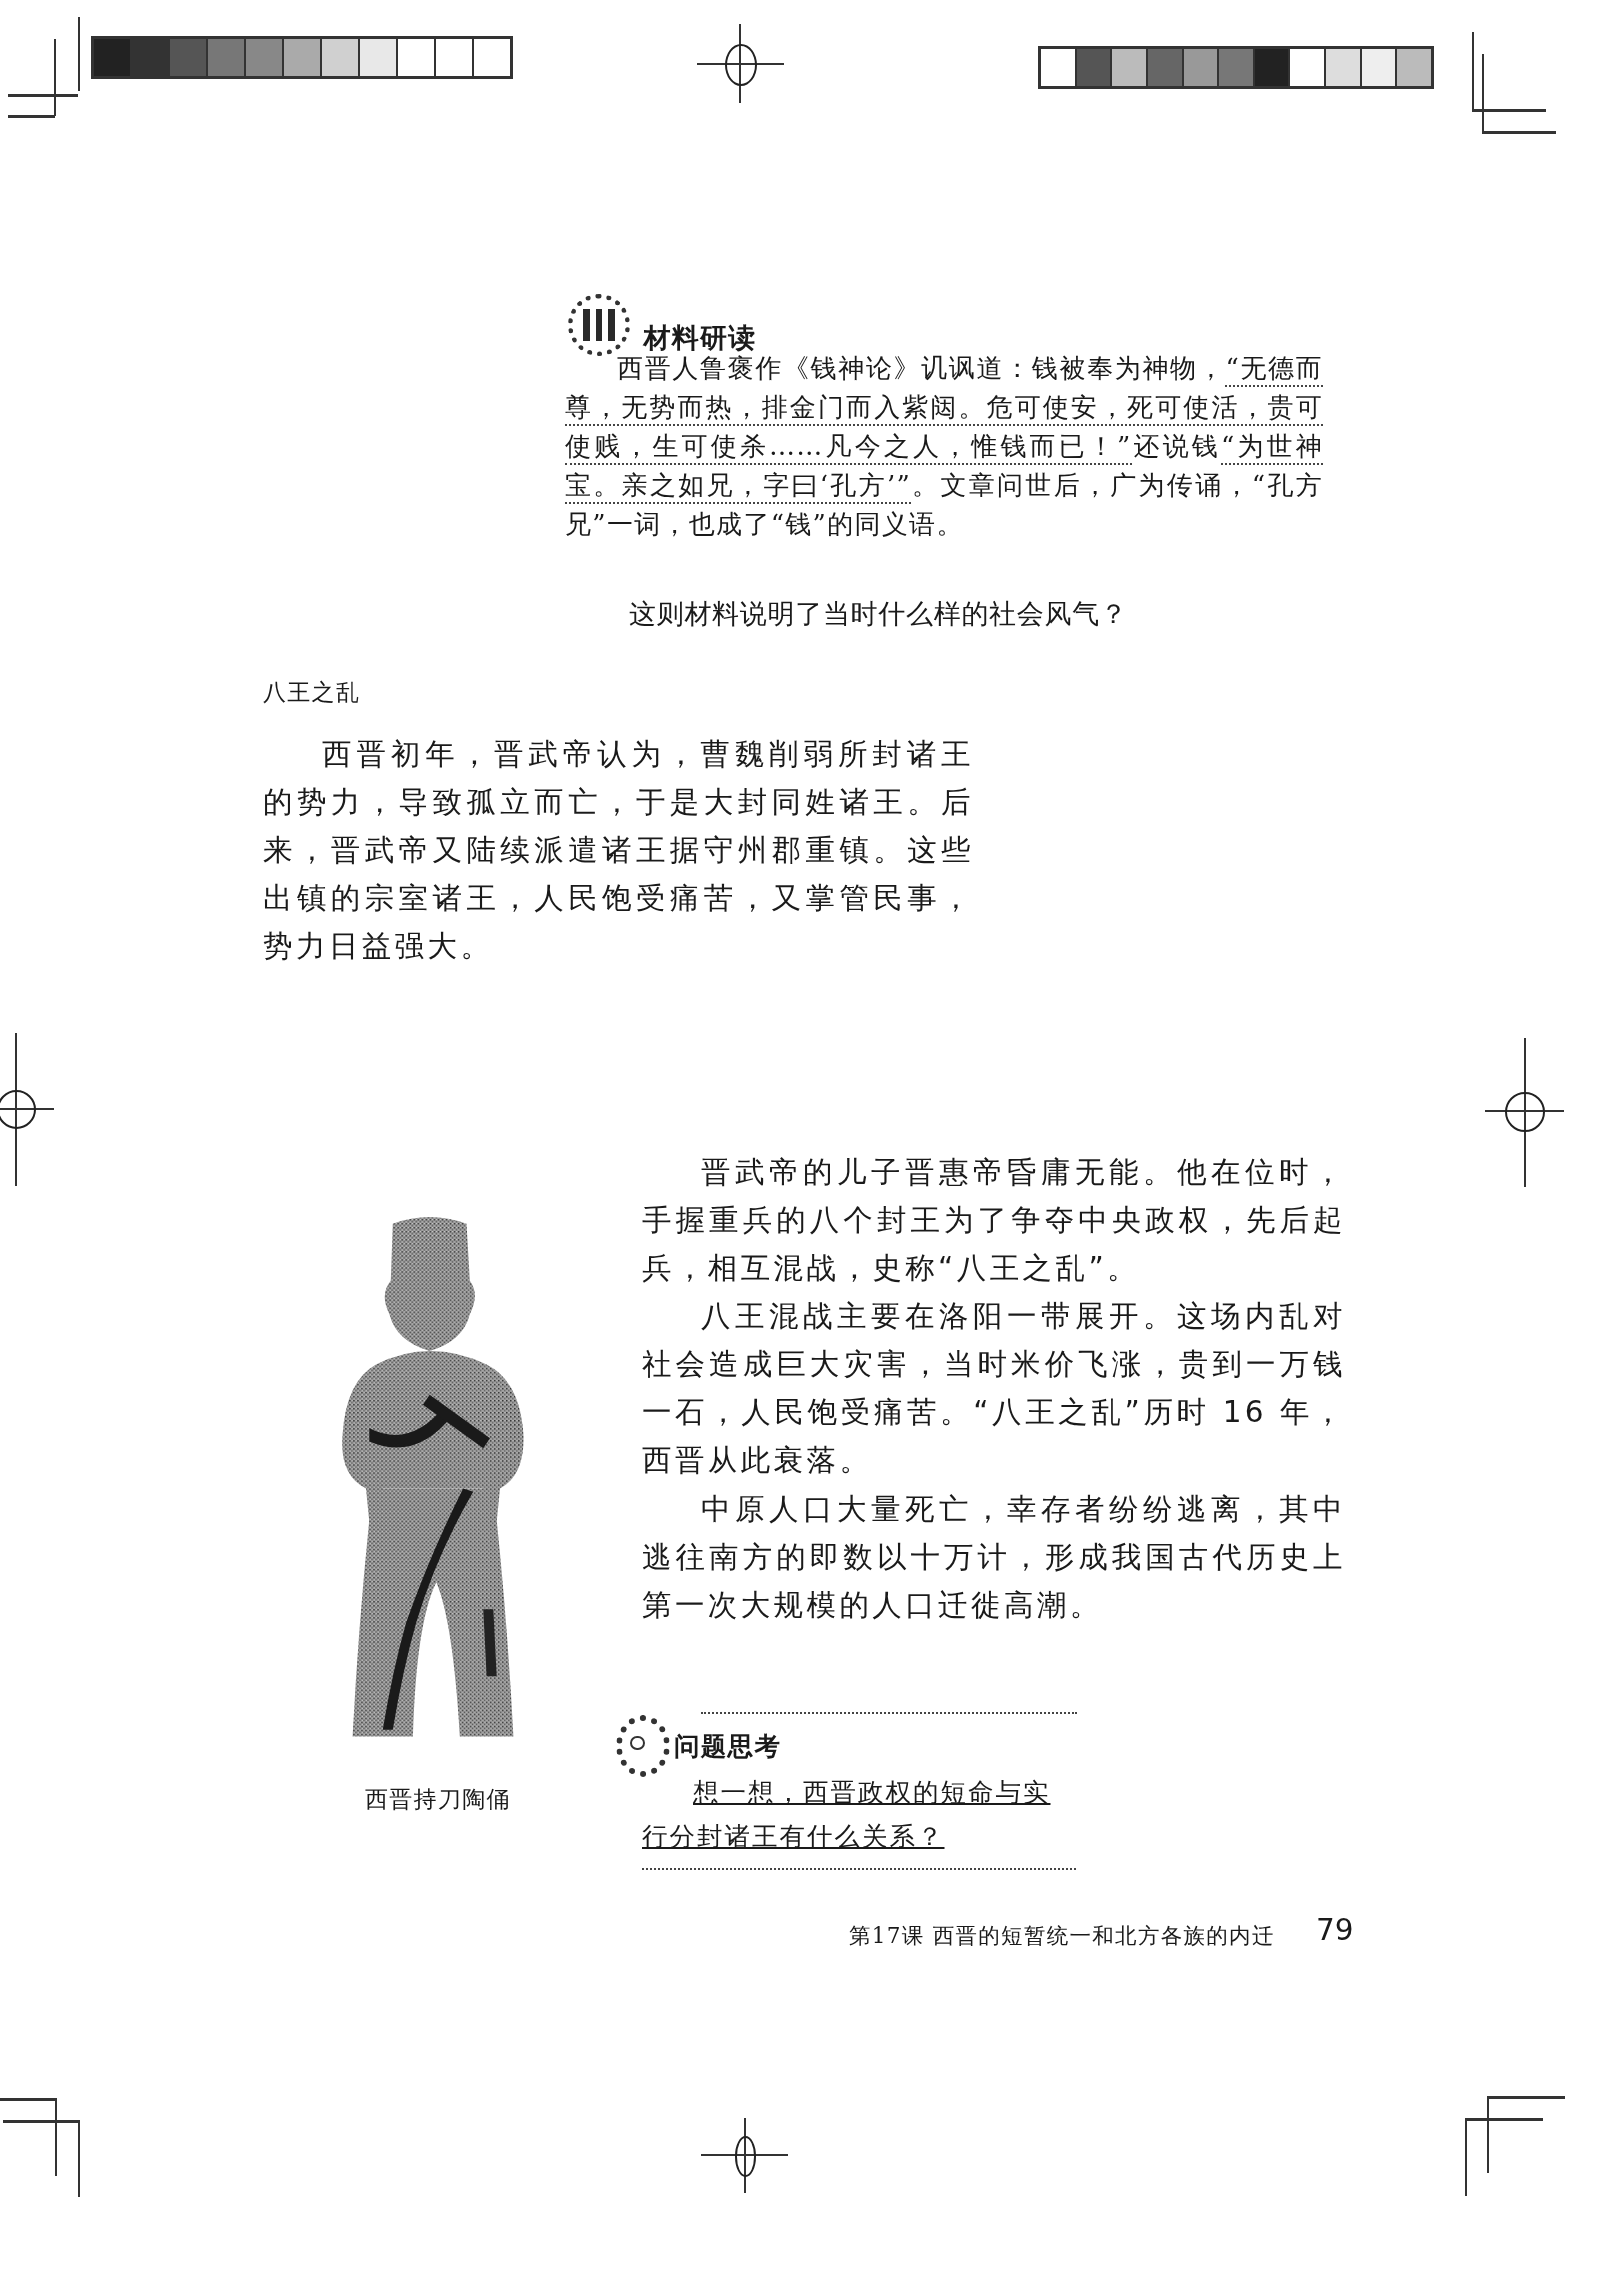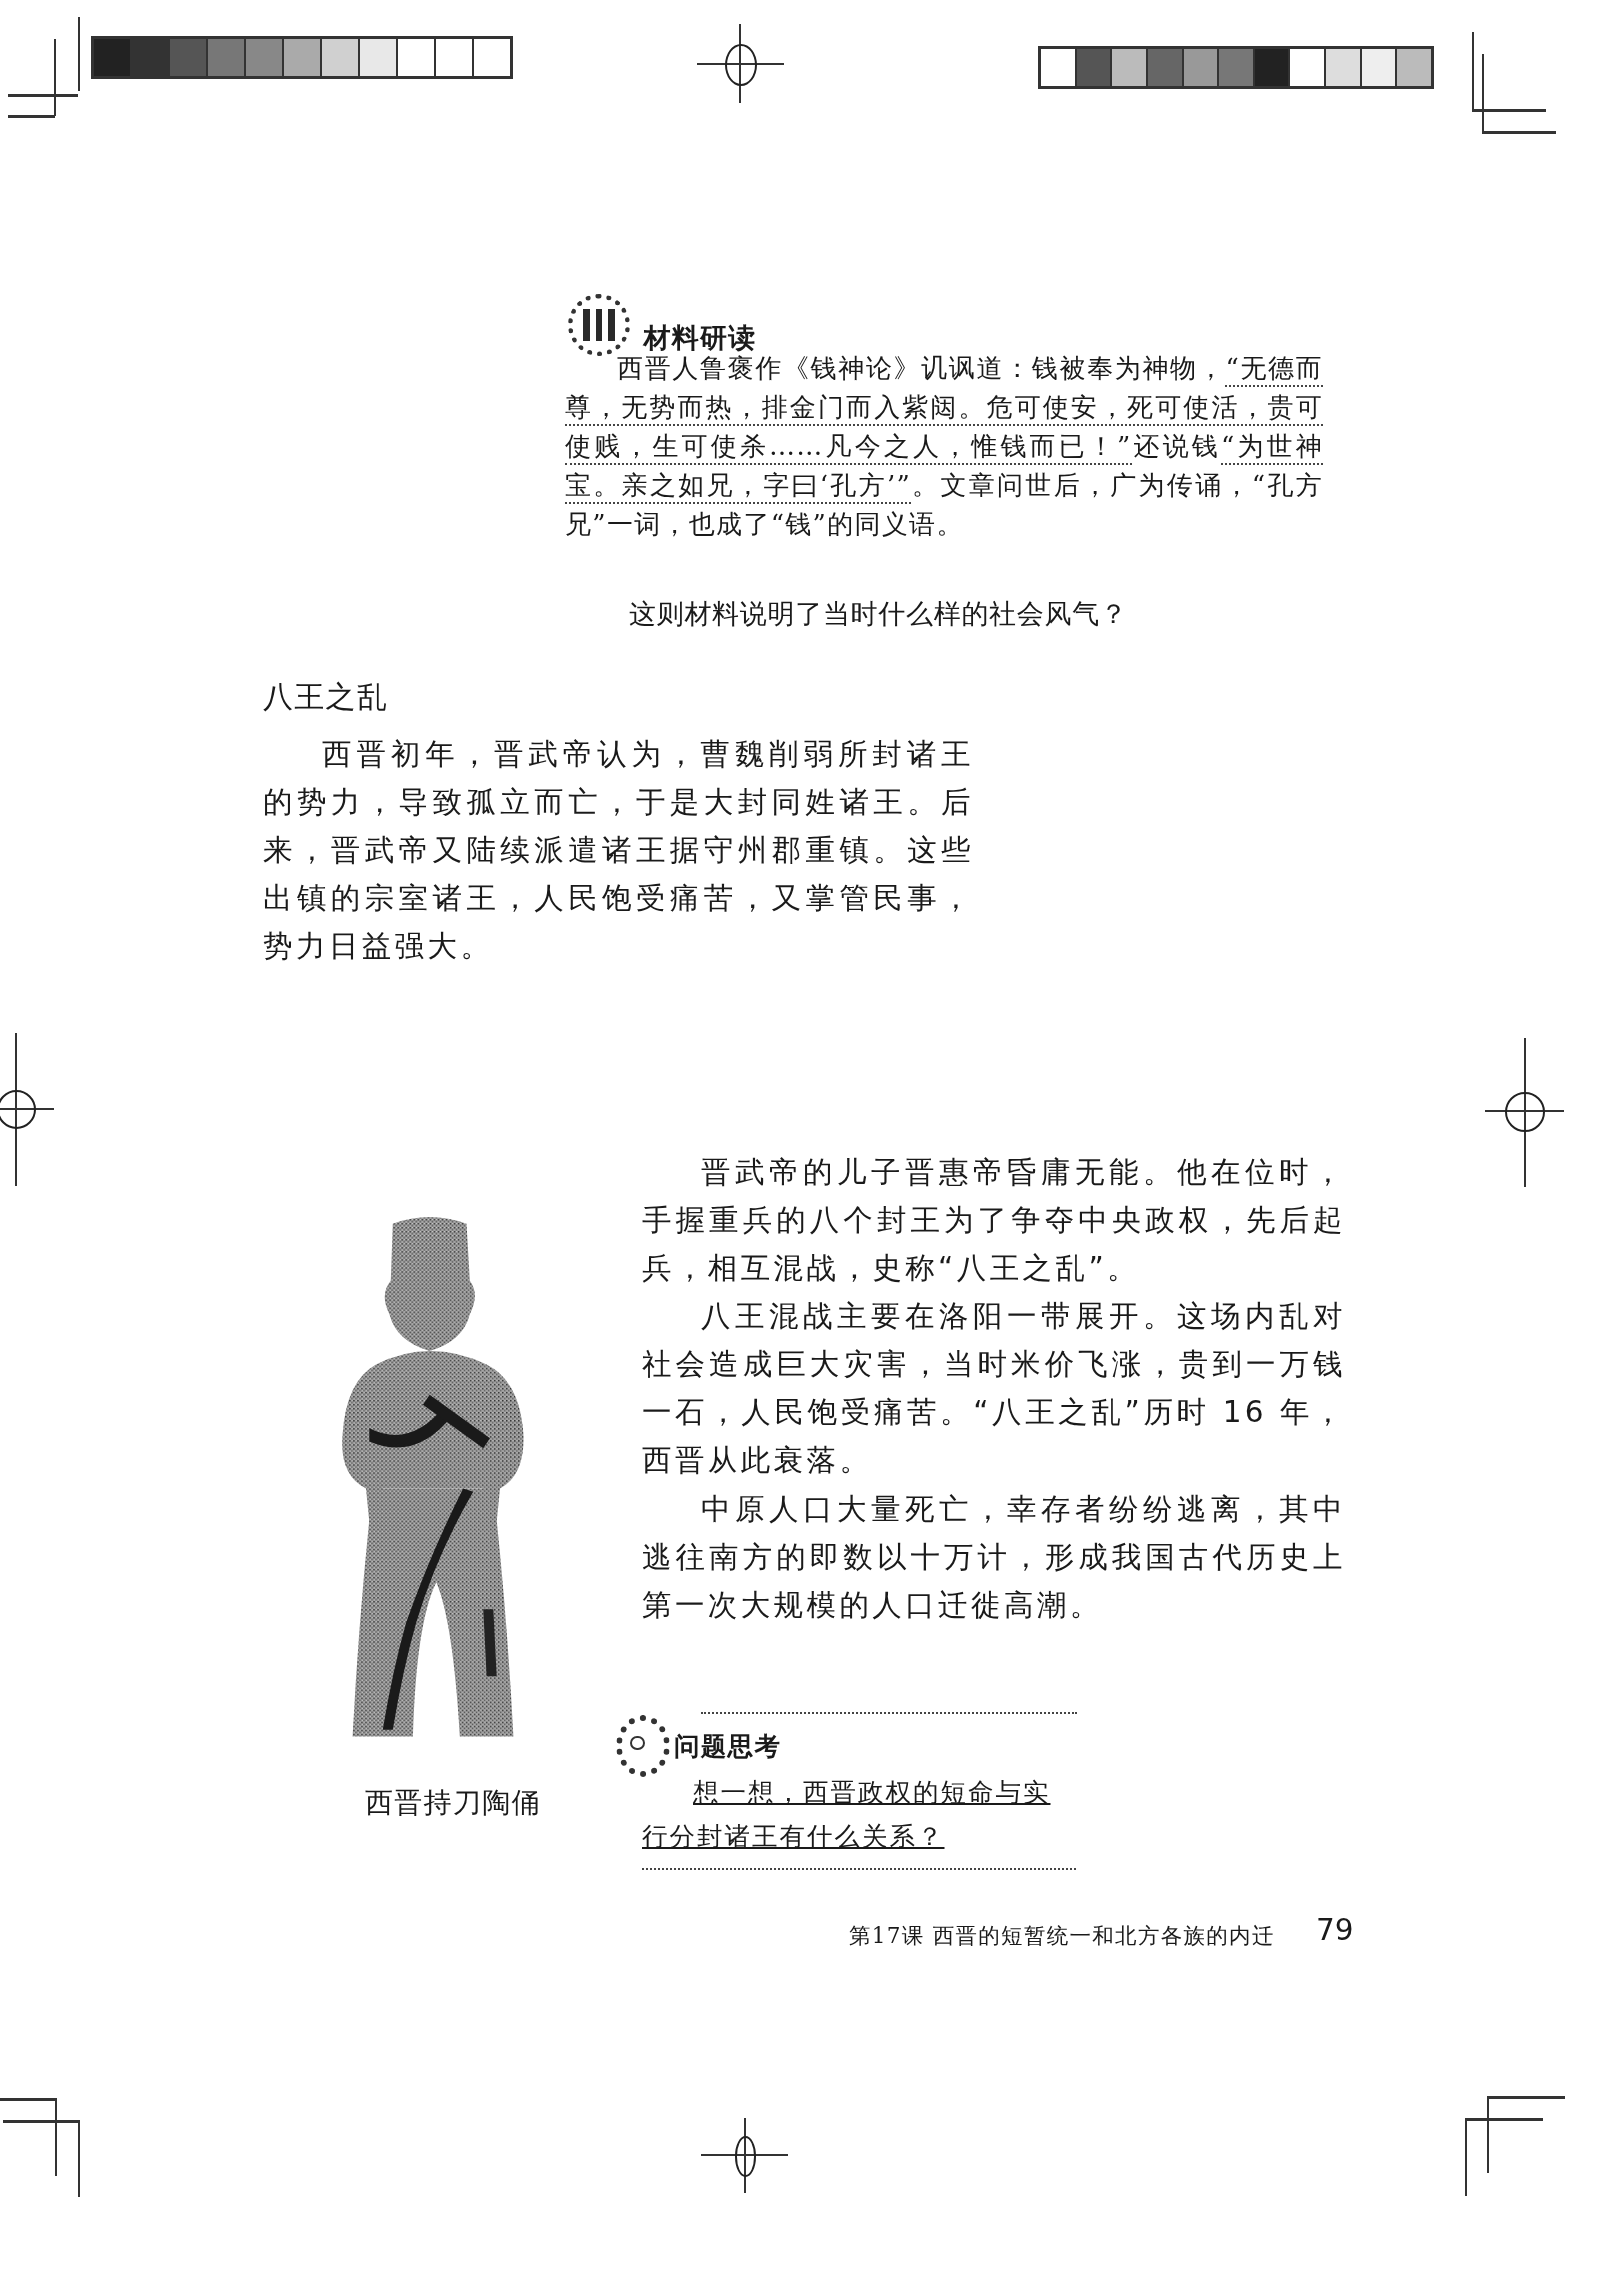--- a/index.html
+++ b/index.html
@@ -19,27 +19,27 @@
   .ornament { width:62px; height:62px; border-radius:50%; border:5.4px dotted #333; box-sizing:border-box;
               display:flex; align-items:center; justify-content:center; gap:6px; }
   .ornament .bar { width:6.7px; height:32px; background:#2a2a2a; }
   .section-label { font-family:"DejaVu Sans", sans-serif; font-weight:bold; font-size:27px; margin-left:13.4px; letter-spacing:1.3px; }
   .material-body { position:absolute; left:565px; top:349px; width:758px; font-size:26px; line-height:39px;
                    font-family:"DejaVu Serif", serif; letter-spacing:1.3px; text-align:justify; }
   .material-body p { margin:0; text-indent:2em; }
   .quote-ul { border-bottom:2.7px dotted #444; padding-bottom:2px; }
   .question1 { position:absolute; left:629px; top:596px; font-family:"DejaVu Sans", sans-serif; font-size:27px; letter-spacing:0.7px; }
   
-  .h-eight { position:absolute; left:263px; top:677px; font-family:"DejaVu Sans", sans-serif; font-size:30px; letter-spacing:1.3px; }
+  .h-eight { position:absolute; left:263px; top:677px; font-family:"DejaVu Sans", sans-serif; font-size:23px; letter-spacing:1.3px; }
   .body-text { position:absolute; font-family:"DejaVu Sans", sans-serif; font-size:29.5px; line-height:48px;
                letter-spacing:3.4px; text-align:justify; }
   .body-text p { margin:0; text-indent:2em; }
   
   .figurine { position:absolute; left:329px; top:1207px; width:208px; height:563px; }
-  .caption { position:absolute; left:365px; top:1784px; font-family:Liberation Serif, serif; font-size:28px; letter-spacing:1.3px; }
+  .caption { position:absolute; left:365px; top:1784px; font-family:Liberation Serif, serif; font-size:23px; letter-spacing:1.3px; }
   
   .dots-line { position:absolute; height:0; border-top:2.7px dotted #444; }
   .think-head { position:absolute; left:616px; top:1715px; display:flex; align-items:center; }
   .ornament2 { width:54px; height:62px; border-radius:50%; border:6px dotted #333; box-sizing:border-box; position:relative; }
   .ornament2 .dot { position:absolute; left:8px; top:14.8px; width:10.7px; height:10.7px; border-radius:50%; border:2px solid #333; }
   .think-label { font-family:"DejaVu Sans", sans-serif; font-weight:bold; font-size:25.5px; margin-left:4px; letter-spacing:1.3px; }
   .think-body { position:absolute; left:642px; top:1770px; width:429px; font-size:25.5px; line-height:44px; letter-spacing:2px; }
   .think-body p { margin:0; text-indent:2em;text-decoration:underline; }
   
   .footer { position:absolute; left:849px; top:1921px; font-size:21.5px; letter-spacing:1.3px; font-family:"DejaVu Serif", serif; }

